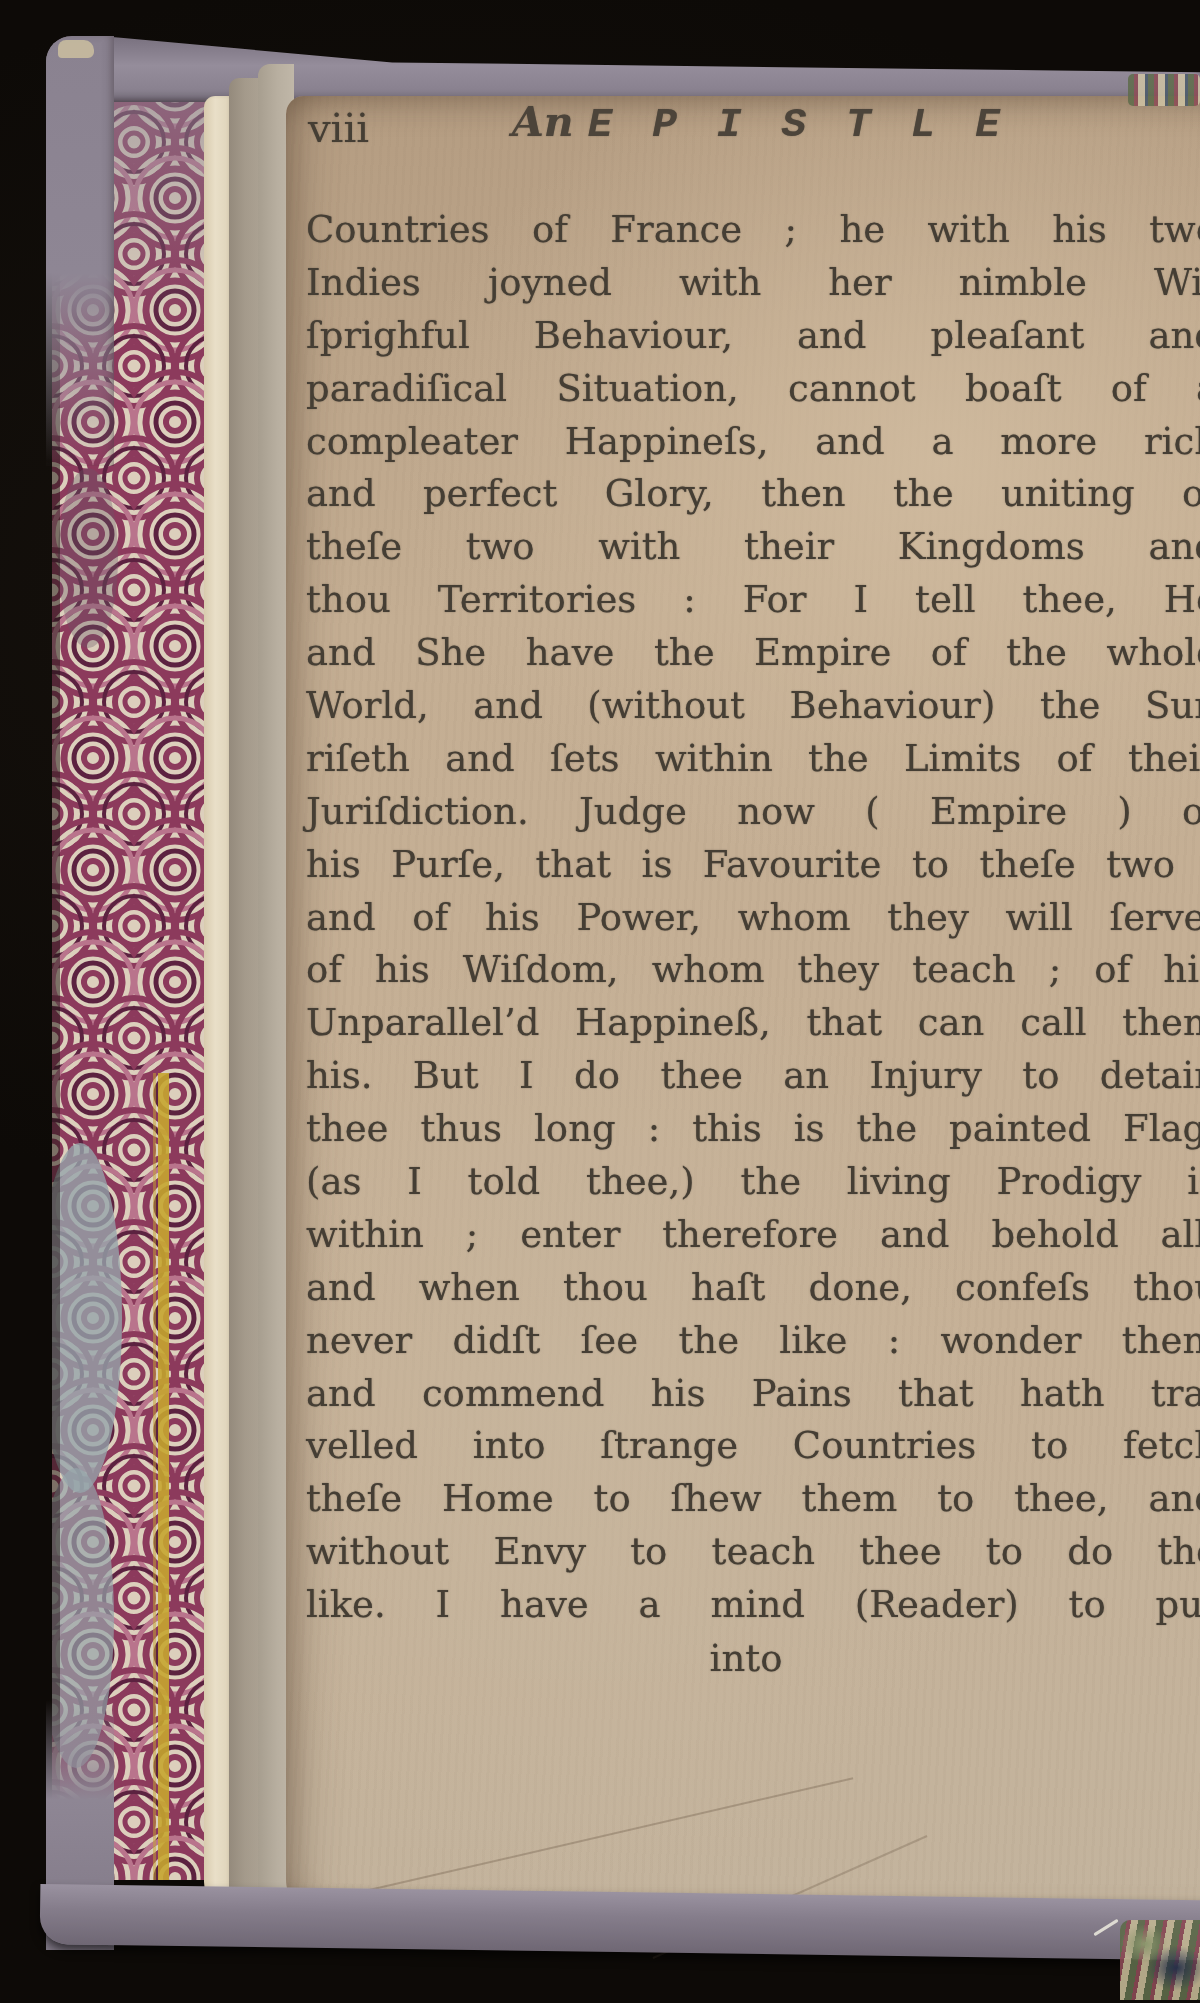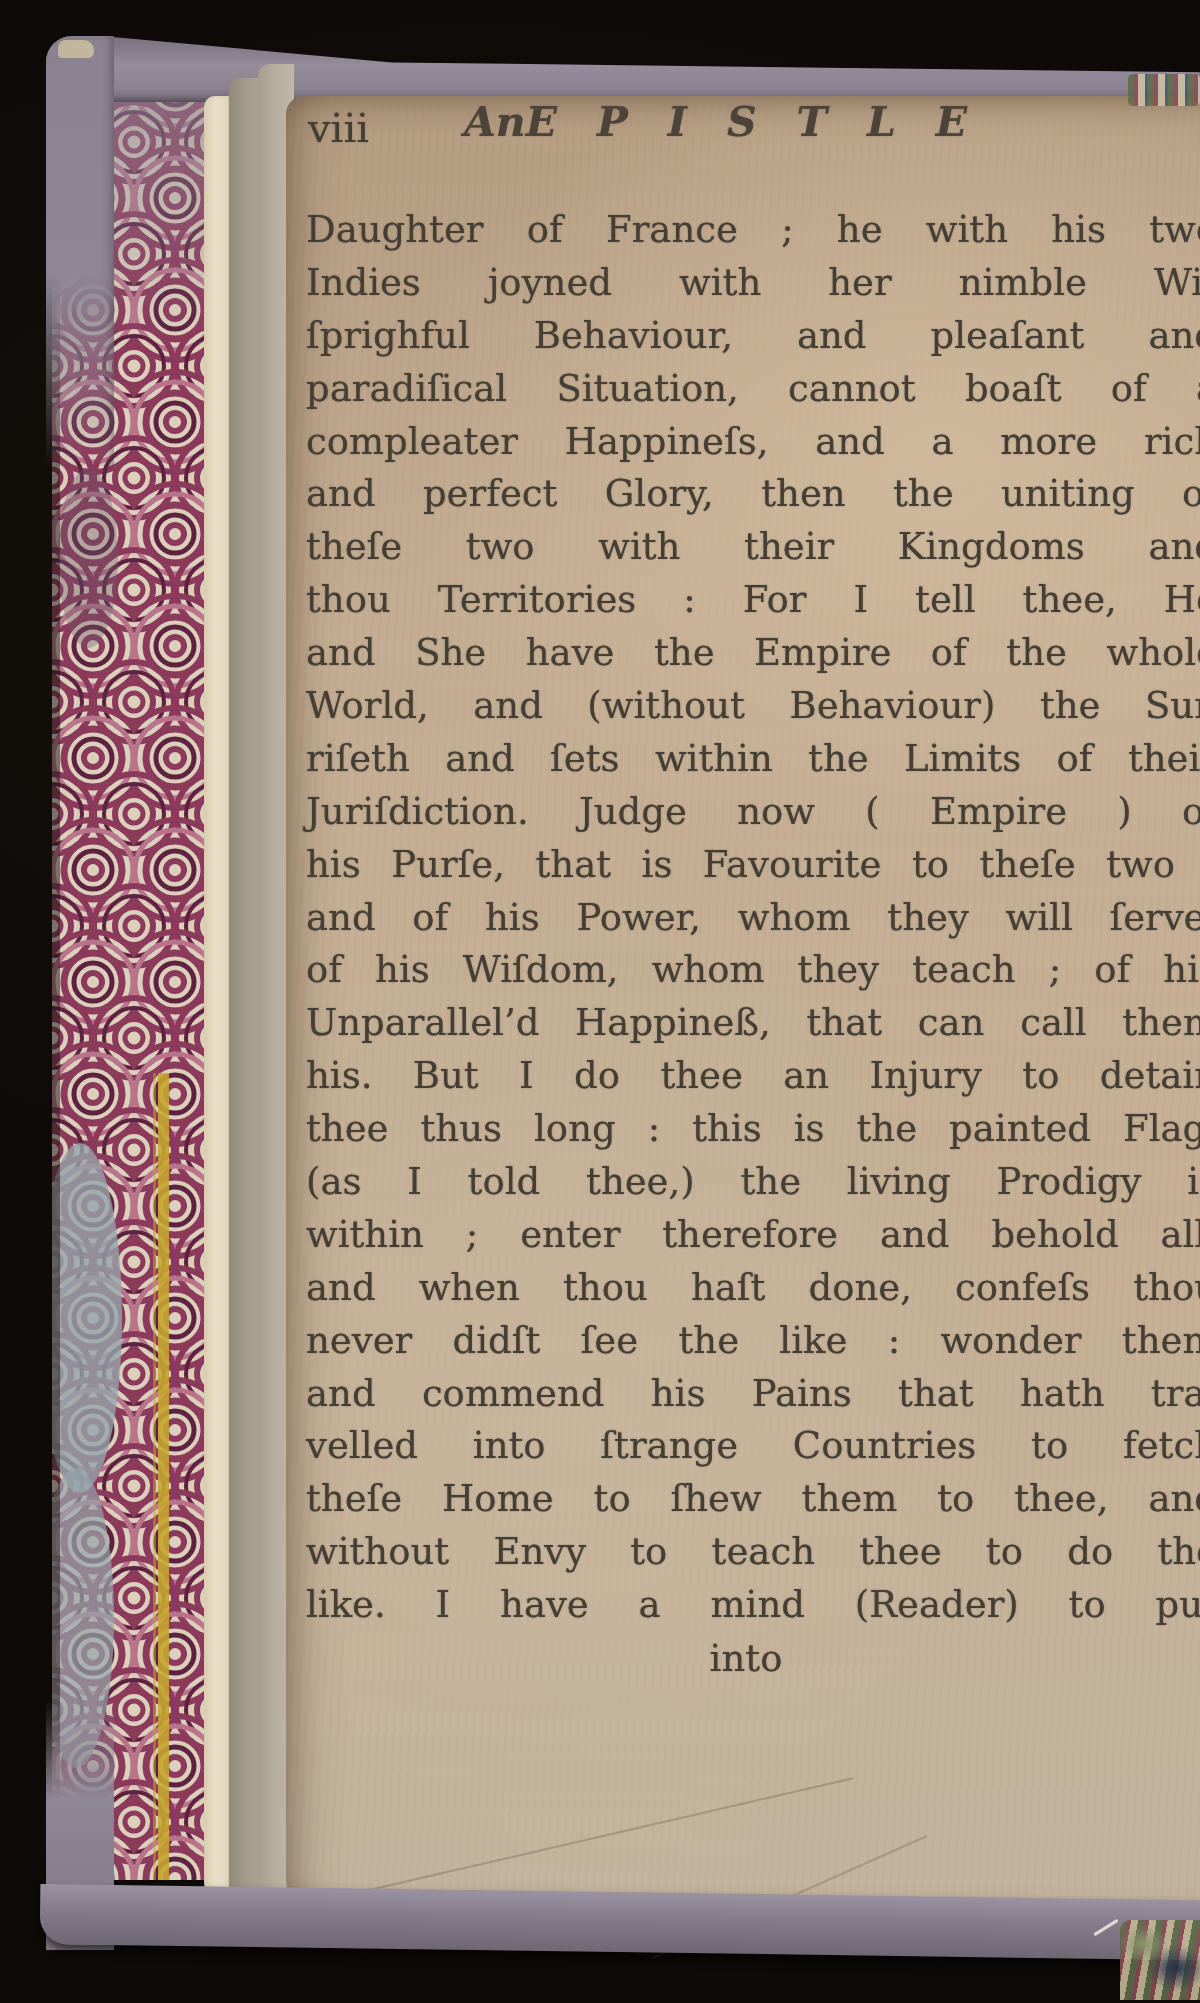--- a/index.html
+++ b/index.html
@@ -112,22 +112,22 @@
     color:var(--ink-title);white-space:nowrap;
   }
   .page-num{
     position:absolute;left:2px;top:14px;font-size:40px;line-height:1;
     color:var(--ink);text-shadow:0 0 1.2px rgba(69,62,52,.7);
   }
   .running-title{
     position:absolute;left:158px;top:4px;font-size:41px;line-height:1.2;
     font-style:italic;text-shadow:0 0 1.2px rgba(76,68,58,.7);
   }
-  .running-title .word{letter-spacing:40px;font-weight:bold;font-style:italic;}
-  .running-title .an{font-weight:bold;}
+  .running-title .word{letter-spacing:40px;margin-left:14px;font-weight:bold;font-style:italic;font-family:Liberation Mono, monospace;}
+  .running-title .an{font-weight:bold;margin-left:48px;}
 
   .text-block{
     left:306px;top:204px;width:912px;z-index:6;
     font-size:37px;color:var(--ink);
     text-shadow:0 0 1.3px rgba(69,62,52,.72);
   }
   .text-line{
     line-height:52.9px;height:52.9px;white-space:normal;
     text-align:justify;text-align-last:justify;overflow:visible;
   }
@@ -193,21 +193,21 @@
 <div class="abs page"></div>
 <div class="abs crease-1"></div>
 <div class="abs crease-2"></div>
 
 <div class="abs header">
   <span class="page-num">viii</span>
   <span class="running-title"><span class="an">An</span><span class="word">EPISTLE</span></span>
 </div>
 
 <div class="abs text-block">
-    <div class="text-line"><span>Daughter of </span><span class="it">France</span><span> ; he with his two</span></div>
+    <div class="text-line"><span>Countries of </span><span class="it">France</span><span> ; he with his two</span></div>
     <div class="text-line"><span class="it">Indies</span><span> joyned with her nimble Wit</span></div>
     <div class="text-line"><span>ſprighful Behaviour, and pleaſant and</span></div>
     <div class="text-line"><span>paradiſical Situation, cannot boaſt of a</span></div>
     <div class="text-line"><span>compleater Happineſs, and a more rich</span></div>
     <div class="text-line"><span>and perfect Glory, then the uniting of</span></div>
     <div class="text-line"><span>theſe two with their Kingdoms and</span></div>
     <div class="text-line"><span>thou Territories : For I tell thee, </span><span class="it">He</span></div>
     <div class="text-line"><span>and </span><span class="it">She</span><span> have the Empire of the whole</span></div>
     <div class="text-line"><span>World, and (without </span><span class="it">Behaviour</span><span>) the Sun</span></div>
     <div class="text-line"><span>riſeth and ſets within the Limits of their</span></div>

